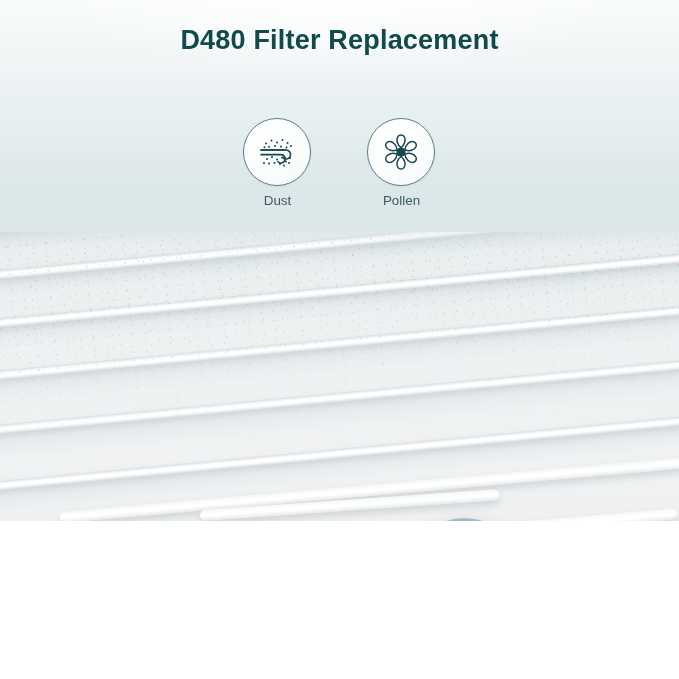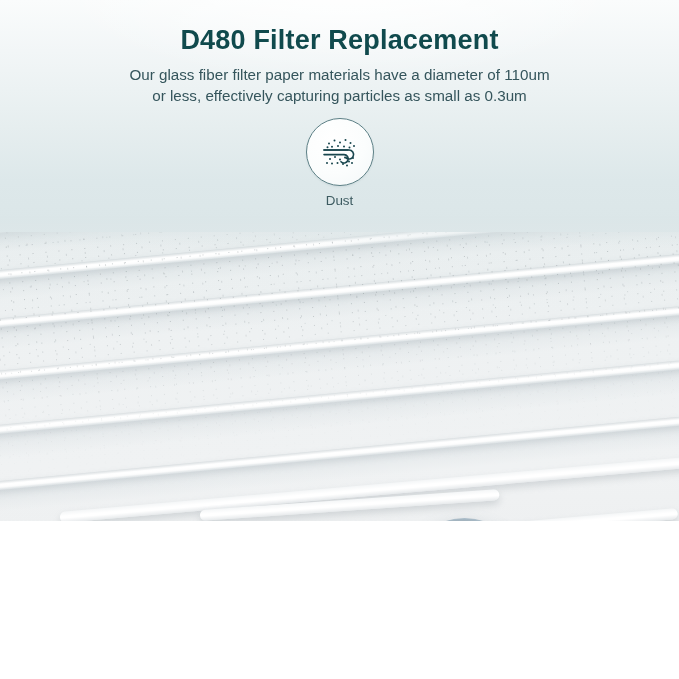--- a/index.html
+++ b/index.html
@@ -32,21 +32,21 @@
     position:absolute;left:0;top:64px;width:679px;text-align:center;
     font-size:15.2px;line-height:21px;color:#35555c;font-weight:400;
   }
   .subtitle .l2{display:block;}
 
   
   .icon-row{
     position:absolute;left:0;top:118px;width:679px;height:90px;
     display:flex;justify-content:center;align-items:flex-start;gap:54px;
   }
-  .icon-cell{width:70px;display:flex;flex-direction:column;align-items:center;}
+  .icon-cell{width:70px;display:flex;flex-direction:column;}
   .icon-circle{
     width:66px;height:66px;border-radius:50%;
     border:1.4px solid #5d8086;
     background:radial-gradient(circle at 38% 32%, #ffffff 0%, #fbfdfd 55%, #f3f7f8 100%);
     display:flex;align-items:center;justify-content:center;
     box-shadow:0 1px 2px rgba(80,110,115,.10);
   }
   .icon-circle svg{display:block;}
   .icon-label{
     margin-top:7px;font-size:13.4px;color:#3d5b61;white-space:nowrap;text-align:center;
@@ -209,24 +209,20 @@
       <div class="gloss"></div>
 
     </div>
 
   </div>
 
   <div class="header">
 
     <div class="title">D480 Filter Replacement</div>
 
-    <div class="subtitle">
-      <span>Our glass fiber filter paper materials have a diameter of 110um</span>
-      <span class="l2">or less, effectively capturing particles as small as 0.3um</span>
-    </div>
 
     <div class="icon-row">
 
       <div class="icon-cell">
         <div class="icon-circle">
           <span>
             <svg width="44" height="44" viewBox="0 0 44 44">
               <g fill="none" stroke="#18464e" stroke-width="1.6" stroke-linecap="round">
                 <path d="M6 20 H30 a5 5 0 0 1 0 0"></path>
                 <path d="M6 20 H31 a4.5 4.5 0 1 1 -3.2 7.6"></path>
@@ -257,17 +253,49 @@
                 <circle cx="34" cy="33" r="1"></circle>
                   <circle cx="29" cy="35.5" r="1"></circle>
               </g>
             </svg>
           </span>
         </div>
         <div class="icon-label">Dust</div>
       </div>
 
 
+      <div class="icon-cell">
+        <div class="icon-circle">
+          <span>
+            <svg width="46" height="46" viewBox="0 0 46 46">
+              <g fill="#ffffff" stroke="#18464e" stroke-width="1.5" stroke-linejoin="round">
+                <g transform="translate(23,23)">
+                  <g transform="rotate(0)">
+                    <path d="M0 -4.5 C -4 -7.5, -5.2 -12.5, -3 -15.6 C -1.6 -17.6, 1.6 -17.6, 3 -15.6 C 5.2 -12.5, 4 -7.5, 0 -4.5 Z"></path>
+                  </g>
+                  <g transform="rotate(60)">
+                    <path d="M0 -4.5 C -4 -7.5, -5.2 -12.5, -3 -15.6 C -1.6 -17.6, 1.6 -17.6, 3 -15.6 C 5.2 -12.5, 4 -7.5, 0 -4.5 Z"></path>
+                  </g>
+                  <g transform="rotate(120)">
+                    <path d="M0 -4.5 C -4 -7.5, -5.2 -12.5, -3 -15.6 C -1.6 -17.6, 1.6 -17.6, 3 -15.6 C 5.2 -12.5, 4 -7.5, 0 -4.5 Z"></path>
+                  </g>
+                  <g transform="rotate(180)">
+                    <path d="M0 -4.5 C -4 -7.5, -5.2 -12.5, -3 -15.6 C -1.6 -17.6, 1.6 -17.6, 3 -15.6 C 5.2 -12.5, 4 -7.5, 0 -4.5 Z"></path>
+                  </g>
+                  <g transform="rotate(240)">
+                    <path d="M0 -4.5 C -4 -7.5, -5.2 -12.5, -3 -15.6 C -1.6 -17.6, 1.6 -17.6, 3 -15.6 C 5.2 -12.5, 4 -7.5, 0 -4.5 Z"></path>
+                  </g>
+                  <g transform="rotate(300)">
+                    <path d="M0 -4.5 C -4 -7.5, -5.2 -12.5, -3 -15.6 C -1.6 -17.6, 1.6 -17.6, 3 -15.6 C 5.2 -12.5, 4 -7.5, 0 -4.5 Z"></path>
+                  </g>
+                </g>
+              </g>
+              <circle cx="23" cy="23" r="4.6" fill="#18464e" stroke="none"></circle>
+            </svg>
+          </span>
+        </div>
+        <div class="icon-label">Pollen</div>
+      </div>
 
 
     </div>
   </div>
 </div>
 
 </body></html>

